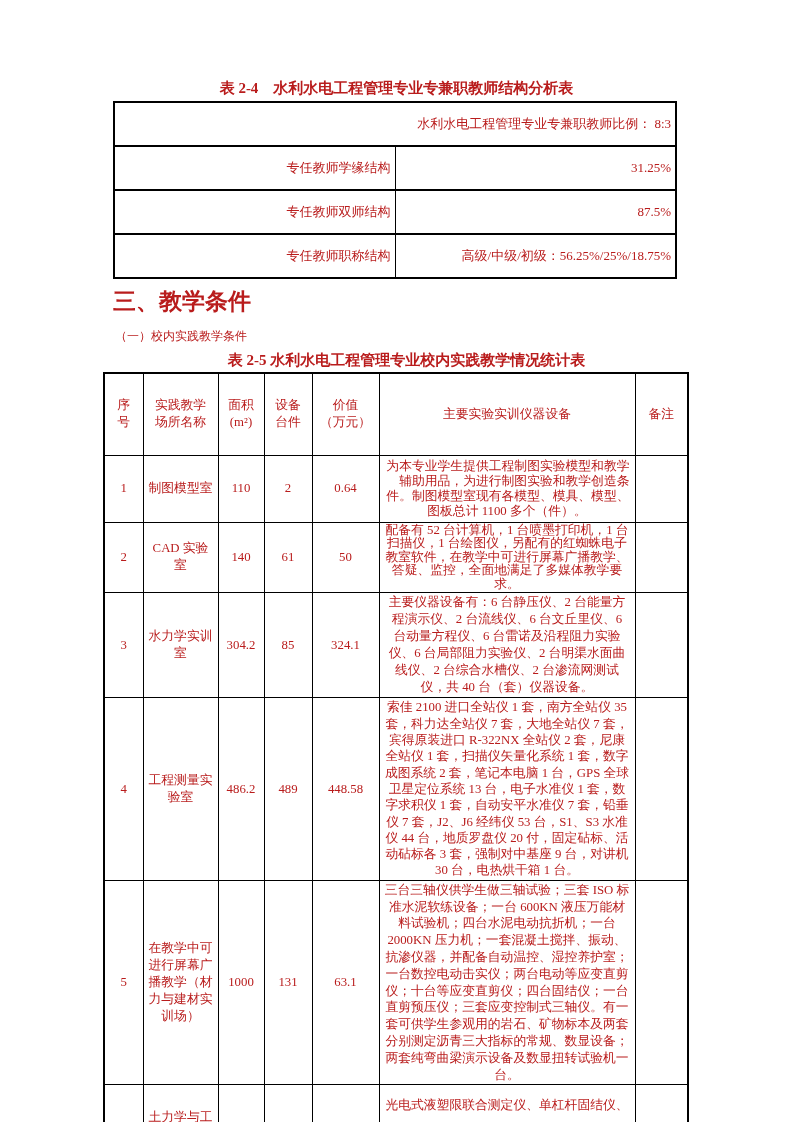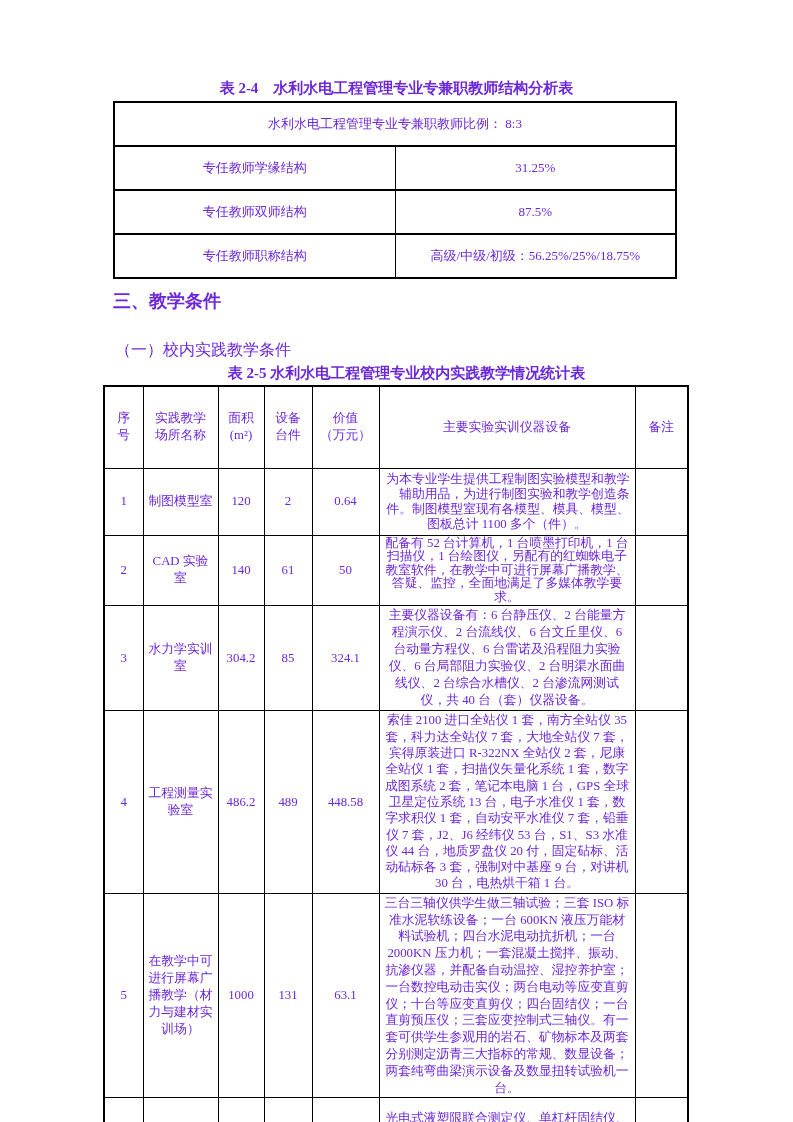--- a/index.html
+++ b/index.html
@@ -1,33 +1,33 @@
 <!DOCTYPE html>
 <html><head>
 <meta charset="utf-8">
 <style>
   html,body{margin:0;padding:0;background:#fff;}
   .page{
-    width:793px;height:1122px;background:#fff;color:#6d28d9;
+    width:793px;height:1122px;background:#fff;color:#b91c1c;
     font-family:"Liberation Serif","DejaVu Serif",serif;
     position:relative;box-sizing:border-box;padding-top:80px;overflow:hidden;
   }
   
   .t24-title{text-align:center;font-weight:bold;font-size:15px;line-height:16px;margin-bottom:5px;}
   table.t24{border-collapse:collapse;margin-left:113px;width:564px;table-layout:fixed;font-size:13px;border:2px solid #000;}
   table.t24 td{
     border:2px solid #000;border-left-width:1px;border-right-width:1px;
-    text-align:center;vertical-align:middle;padding:12px 4px;
+    text-align:right;vertical-align:middle;padding:12px 4px;
   }
   .t24-r0{height:29px;}
   .t24-r{height:30px;}
   .t24 .label-col{width:152px;}
   
-  .sec{font-size:18px;font-weight:bold;line-height:27px;margin:9px 0 0 113px;}
-  .sub{font-size:16px;line-height:21px;margin:24px 0 0 115px;}
+  .sec{font-size:23px;font-weight:bold;line-height:27px;margin:9px 0 0 113px;}
+  .sub{font-size:12px;line-height:21px;margin:11px 0 0 115px;}
   .t25-title{font-size:15px;font-weight:bold;line-height:19px;text-align:center;margin-top:4px;padding-left:20px;}
   
   table.t25{
     border-collapse:collapse;margin:2px 0 0 103px;width:584px;table-layout:fixed;
     font-size:12.8px;border:2px solid #000;
   }
   table.t25 th,table.t25 td{
     border:1px solid #000;text-align:center;vertical-align:middle;
     font-weight:normal;padding:1px 5px;line-height:17px;box-sizing:border-box;
   }
@@ -96,21 +96,21 @@
       <th>设备
 台件</th>
       <th>价值
 （万元）</th>
       <th>主要实验实训仪器设备</th>
       <th>备注</th>
     </tr>
     <tr class="r1">
       <td>1</td>
       <td>制图模型室</td>
-      <td>120</td>
+      <td>110</td>
       <td>2</td>
       <td>0.64</td>
       <td class="desc">为本专业学生提供工程制图实验模型和教学辅助用品，为进行制图实验和教学创造条件。制图模型室现有各模型、模具、模型、图板总计 1100 多个（件）。</td>
       <td></td>
     </tr>
     <tr class="r2">
       <td>2</td>
       <td>CAD 实验室</td>
       <td>140</td>
       <td>61</td>

